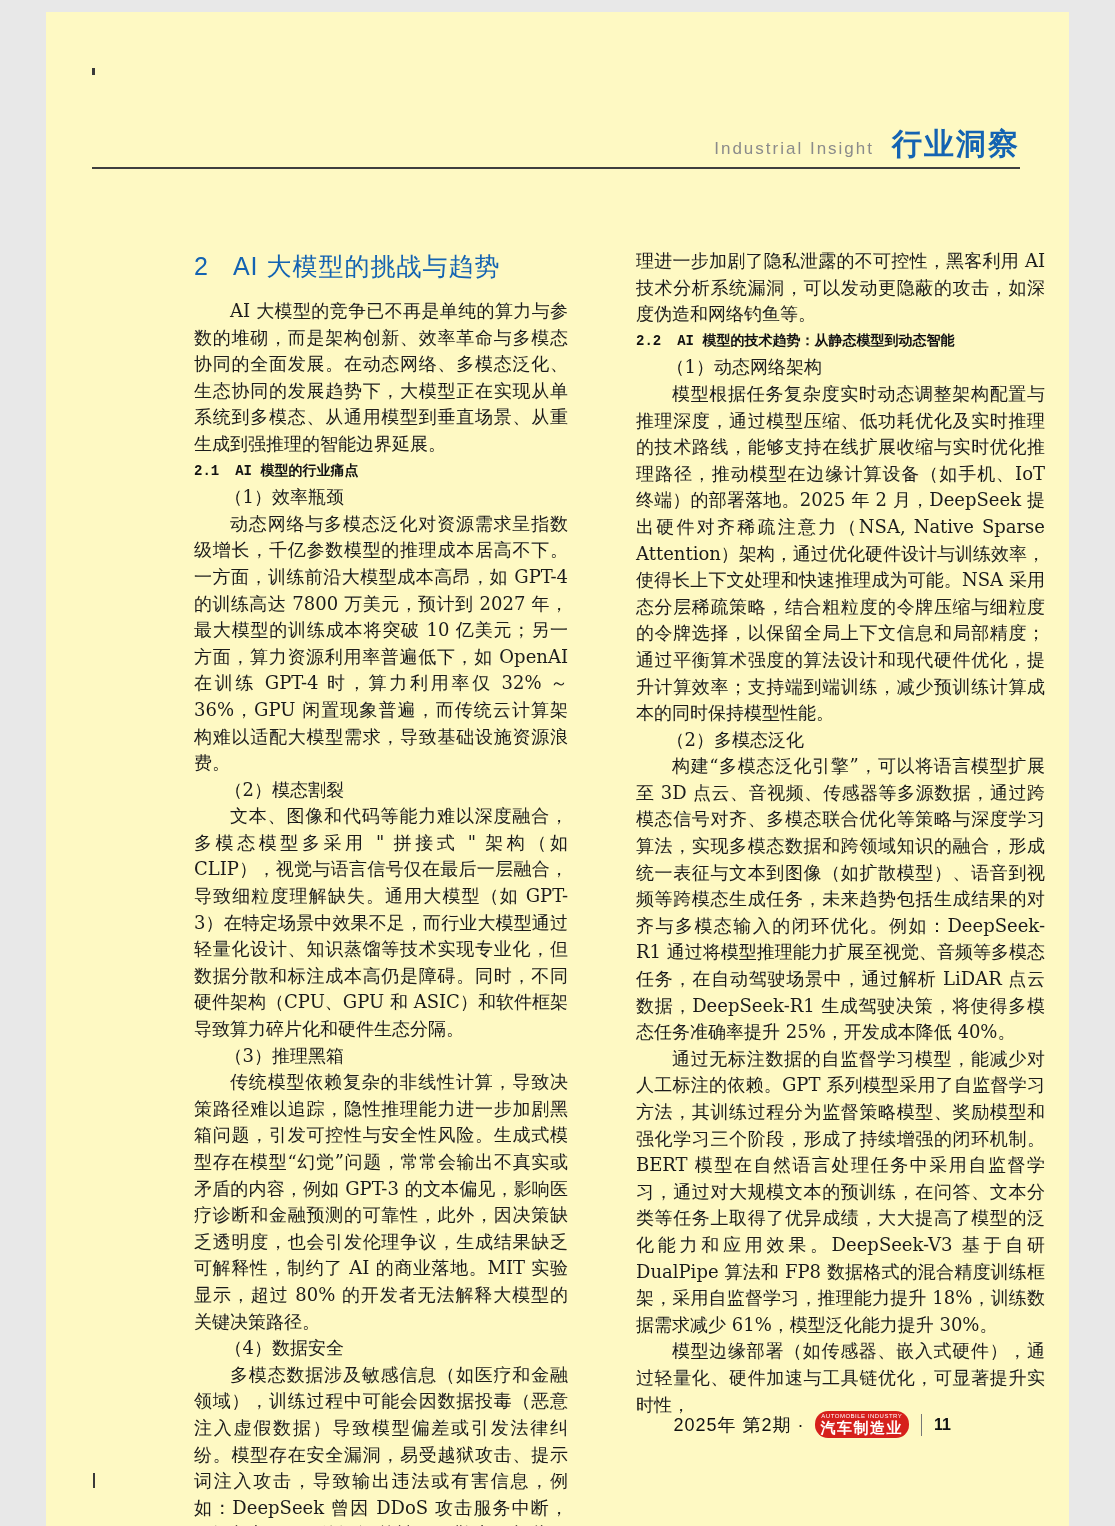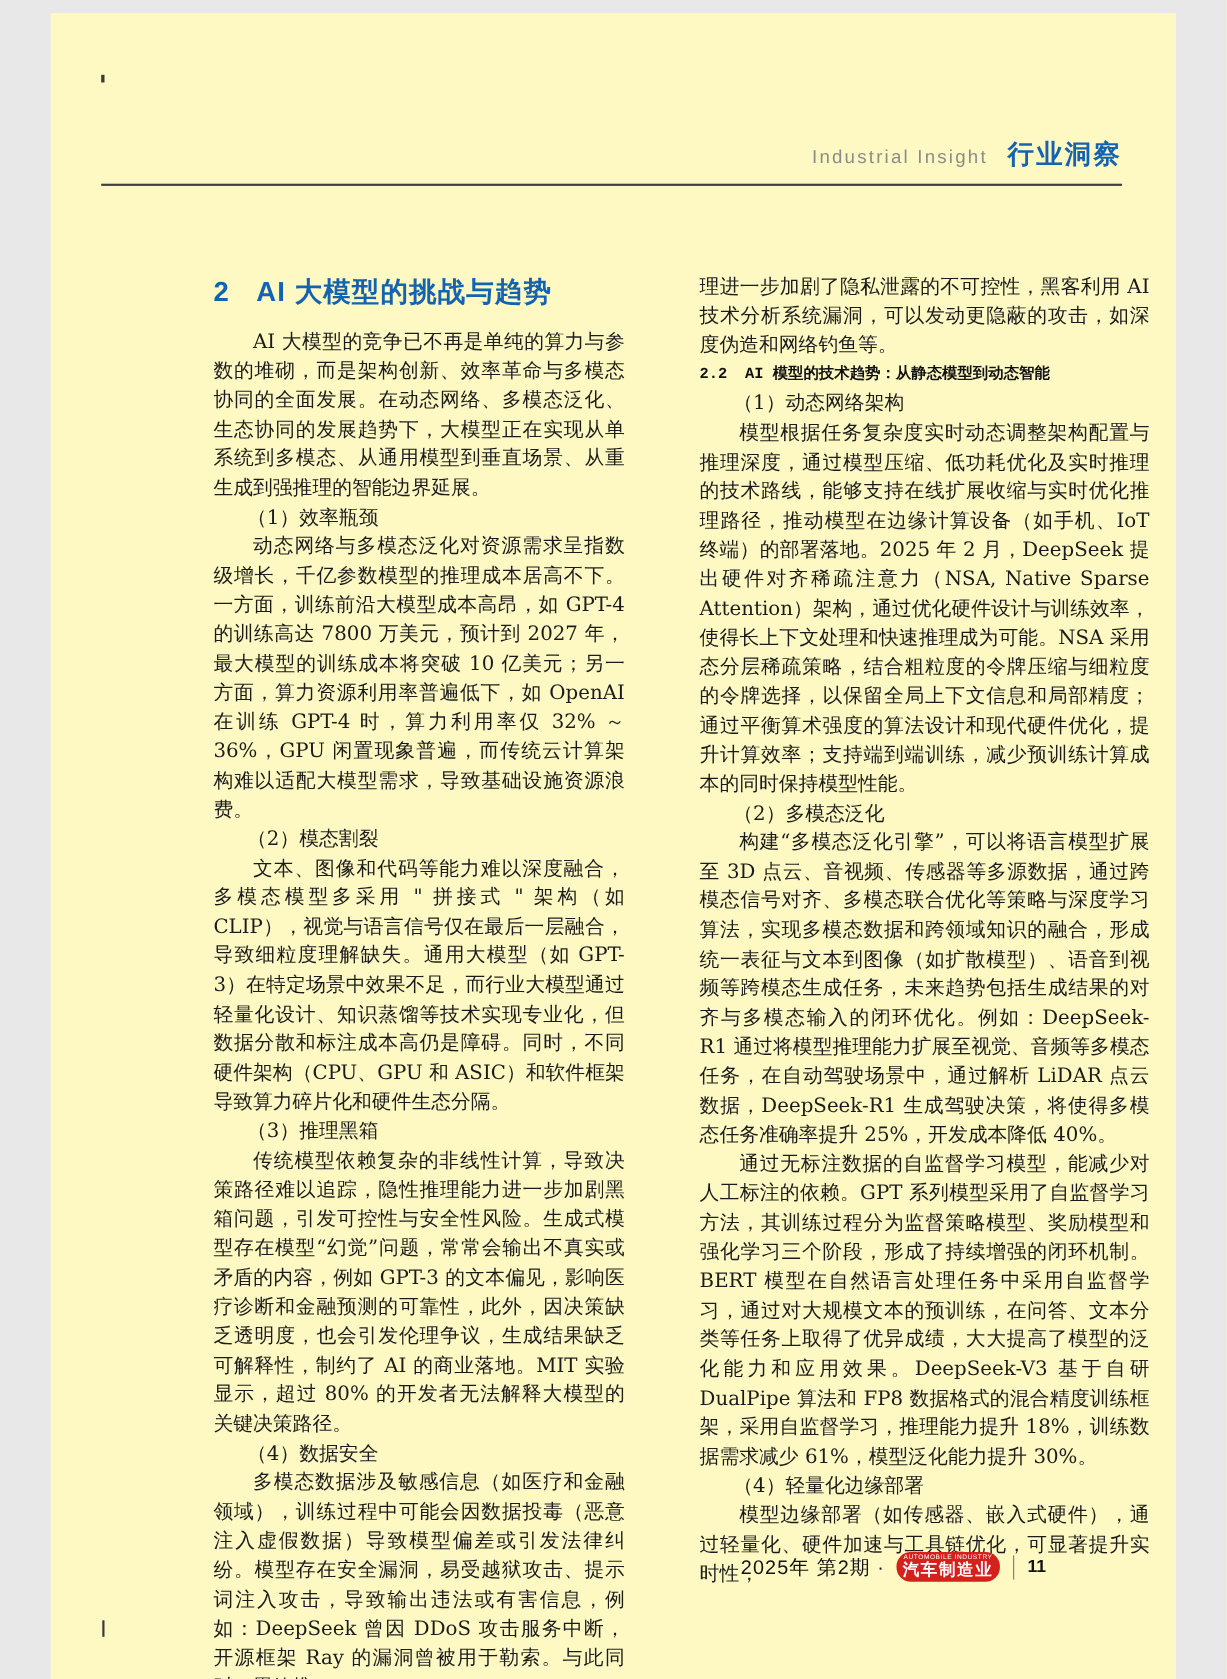--- a/index.html
+++ b/index.html
@@ -20,39 +20,39 @@
   .header {
     position: absolute; left: 46px; top: 112px; width: 928px;
     display: flex; justify-content: flex-end; align-items: baseline; gap: 18px;
   }
   .hdr-en {
     font-family: "Liberation Sans", sans-serif;
     font-size: 17px; color: #8b8b8b; letter-spacing: 2px;
   }
   .hdr-cn {
     font-family: Liberation Sans, sans-serif;
-    font-size: 24px; font-weight: 700; color: #1463b2; letter-spacing: 2px;
+    font-size: 30px; font-weight: 700; color: #1463b2; letter-spacing: 2px;
   }
   .header-rule {
     position: absolute; left: 46px; top: 155px; width: 928px; height: 2px; background: #3f3f3f;
   }
 
   
   .col {
     position: absolute; top: 236px;
     font-family: "DejaVu Serif", "Liberation Serif", serif;
     font-size: 18px; line-height: 26.6px; color: #1b1b1b;
     text-align: justify;
   }
   .col-left  { left: 148px; width: 374px; }
   .col-right { left: 590px; width: 409px; }
 
   .h2 {
     font-family: "Liberation Sans", sans-serif;
-    color: #1463b2; font-size: 25px; font-weight: 700;
+    color: #1463b2; font-size: 25px; font-weight: 400;
     margin: 2px 0 16px 0; letter-spacing: 1px; line-height: 32px;
     text-align: left;
   }
   .h2-num { margin-right: 24px; }
 
   .h3 {
     font-family: Liberation Mono, monospace;
     font-size: 14px; font-weight: 700; color: #111;
     margin: 0; line-height: 26.6px; text-align: left;
   }
@@ -93,20 +93,23 @@
   </div>
   <div class="header-rule"></div>
 
   <div class="col col-left">
     <h2 class="h2">
       <span class="h2-num">2</span><span class="h2-title">AI 大模型的挑战与趋势</span>
     </h2>
 
     <p class="para">AI 大模型的竞争已不再是单纯的算力与参数的堆砌，而是架构创新、效率革命与多模态协同的全面发展。在动态网络、多模态泛化、生态协同的发展趋势下，大模型正在实现从单系统到多模态、从通用模型到垂直场景、从重生成到强推理的智能边界延展。</p>
 
+    <h3 class="h3">
+      <span class="h3-num">2.1</span><span>AI 模型的行业痛点</span>
+    </h3>
 
     <p class="item-label">（1）效率瓶颈</p>
     <p class="para">动态网络与多模态泛化对资源需求呈指数级增长，千亿参数模型的推理成本居高不下。一方面，训练前沿大模型成本高昂，如 GPT-4 的训练高达 7800 万美元，预计到 2027 年，最大模型的训练成本将突破 10 亿美元；另一方面，算力资源利用率普遍低下，如 OpenAI 在训练 GPT-4 时，算力利用率仅 32% ～ 36%，GPU 闲置现象普遍，而传统云计算架构难以适配大模型需求，导致基础设施资源浪费。</p>
 
     <p class="item-label">（2）模态割裂</p>
     <p class="para">文本、图像和代码等能力难以深度融合，多模态模型多采用 " 拼接式 " 架构（如 CLIP），视觉与语言信号仅在最后一层融合，导致细粒度理解缺失。通用大模型（如 GPT-3）在特定场景中效果不足，而行业大模型通过轻量化设计、知识蒸馏等技术实现专业化，但数据分散和标注成本高仍是障碍。同时，不同硬件架构（CPU、GPU 和 ASIC）和软件框架导致算力碎片化和硬件生态分隔。</p>
 
     <p class="item-label">（3）推理黑箱</p>
     <p class="para">传统模型依赖复杂的非线性计算，导致决策路径难以追踪，隐性推理能力进一步加剧黑箱问题，引发可控性与安全性风险。生成式模型存在模型“幻觉”问题，常常会输出不真实或矛盾的内容，例如 GPT-3 的文本偏见，影响医疗诊断和金融预测的可靠性，此外，因决策缺乏透明度，也会引发伦理争议，生成结果缺乏可解释性，制约了 AI 的商业落地。MIT 实验显示，超过 80% 的开发者无法解释大模型的关键决策路径。</p>
 
@@ -122,21 +125,20 @@
     </h3>
 
     <p class="item-label">（1）动态网络架构</p>
     <p class="para">模型根据任务复杂度实时动态调整架构配置与推理深度，通过模型压缩、低功耗优化及实时推理的技术路线，能够支持在线扩展收缩与实时优化推理路径，推动模型在边缘计算设备（如手机、IoT 终端）的部署落地。2025 年 2 月，DeepSeek 提出硬件对齐稀疏注意力（NSA, Native Sparse Attention）架构，通过优化硬件设计与训练效率，使得长上下文处理和快速推理成为可能。NSA 采用态分层稀疏策略，结合粗粒度的令牌压缩与细粒度的令牌选择，以保留全局上下文信息和局部精度；通过平衡算术强度的算法设计和现代硬件优化，提升计算效率；支持端到端训练，减少预训练计算成本的同时保持模型性能。</p>
 
     <p class="item-label">（2）多模态泛化</p>
     <p class="para">构建“多模态泛化引擎”，可以将语言模型扩展至 3D 点云、音视频、传感器等多源数据，通过跨模态信号对齐、多模态联合优化等策略与深度学习算法，实现多模态数据和跨领域知识的融合，形成统一表征与文本到图像（如扩散模型）、语音到视频等跨模态生成任务，未来趋势包括生成结果的对齐与多模态输入的闭环优化。例如：DeepSeek-R1 通过将模型推理能力扩展至视觉、音频等多模态任务，在自动驾驶场景中，通过解析 LiDAR 点云数据，DeepSeek-R1 生成驾驶决策，将使得多模态任务准确率提升 25%，开发成本降低 40%。</p>
 
     <p class="para">通过无标注数据的自监督学习模型，能减少对人工标注的依赖。GPT 系列模型采用了自监督学习方法，其训练过程分为监督策略模型、奖励模型和强化学习三个阶段，形成了持续增强的闭环机制。BERT 模型在自然语言处理任务中采用自监督学习，通过对大规模文本的预训练，在问答、文本分类等任务上取得了优异成绩，大大提高了模型的泛化能力和应用效果。DeepSeek-V3 基于自研 DualPipe 算法和 FP8 数据格式的混合精度训练框架，采用自监督学习，推理能力提升 18%，训练数据需求减少 61%，模型泛化能力提升 30%。</p>
 
-    <p class="item-label">（4）轻量化边缘部署</p>
     <p class="para">模型边缘部署（如传感器、嵌入式硬件），通过轻量化、硬件加速与工具链优化，可显著提升实时性，</p>
   </div>
 
   <div class="footer">
     <span class="footer-issue">2025年  第2期 ·</span>
     <span class="footer-logo">
       <span class="logo-sub">AUTOMOBILE INDUSTRY</span>
       <span class="logo-main">汽车制造业</span>
     </span>
     <span class="footer-sep"></span>

